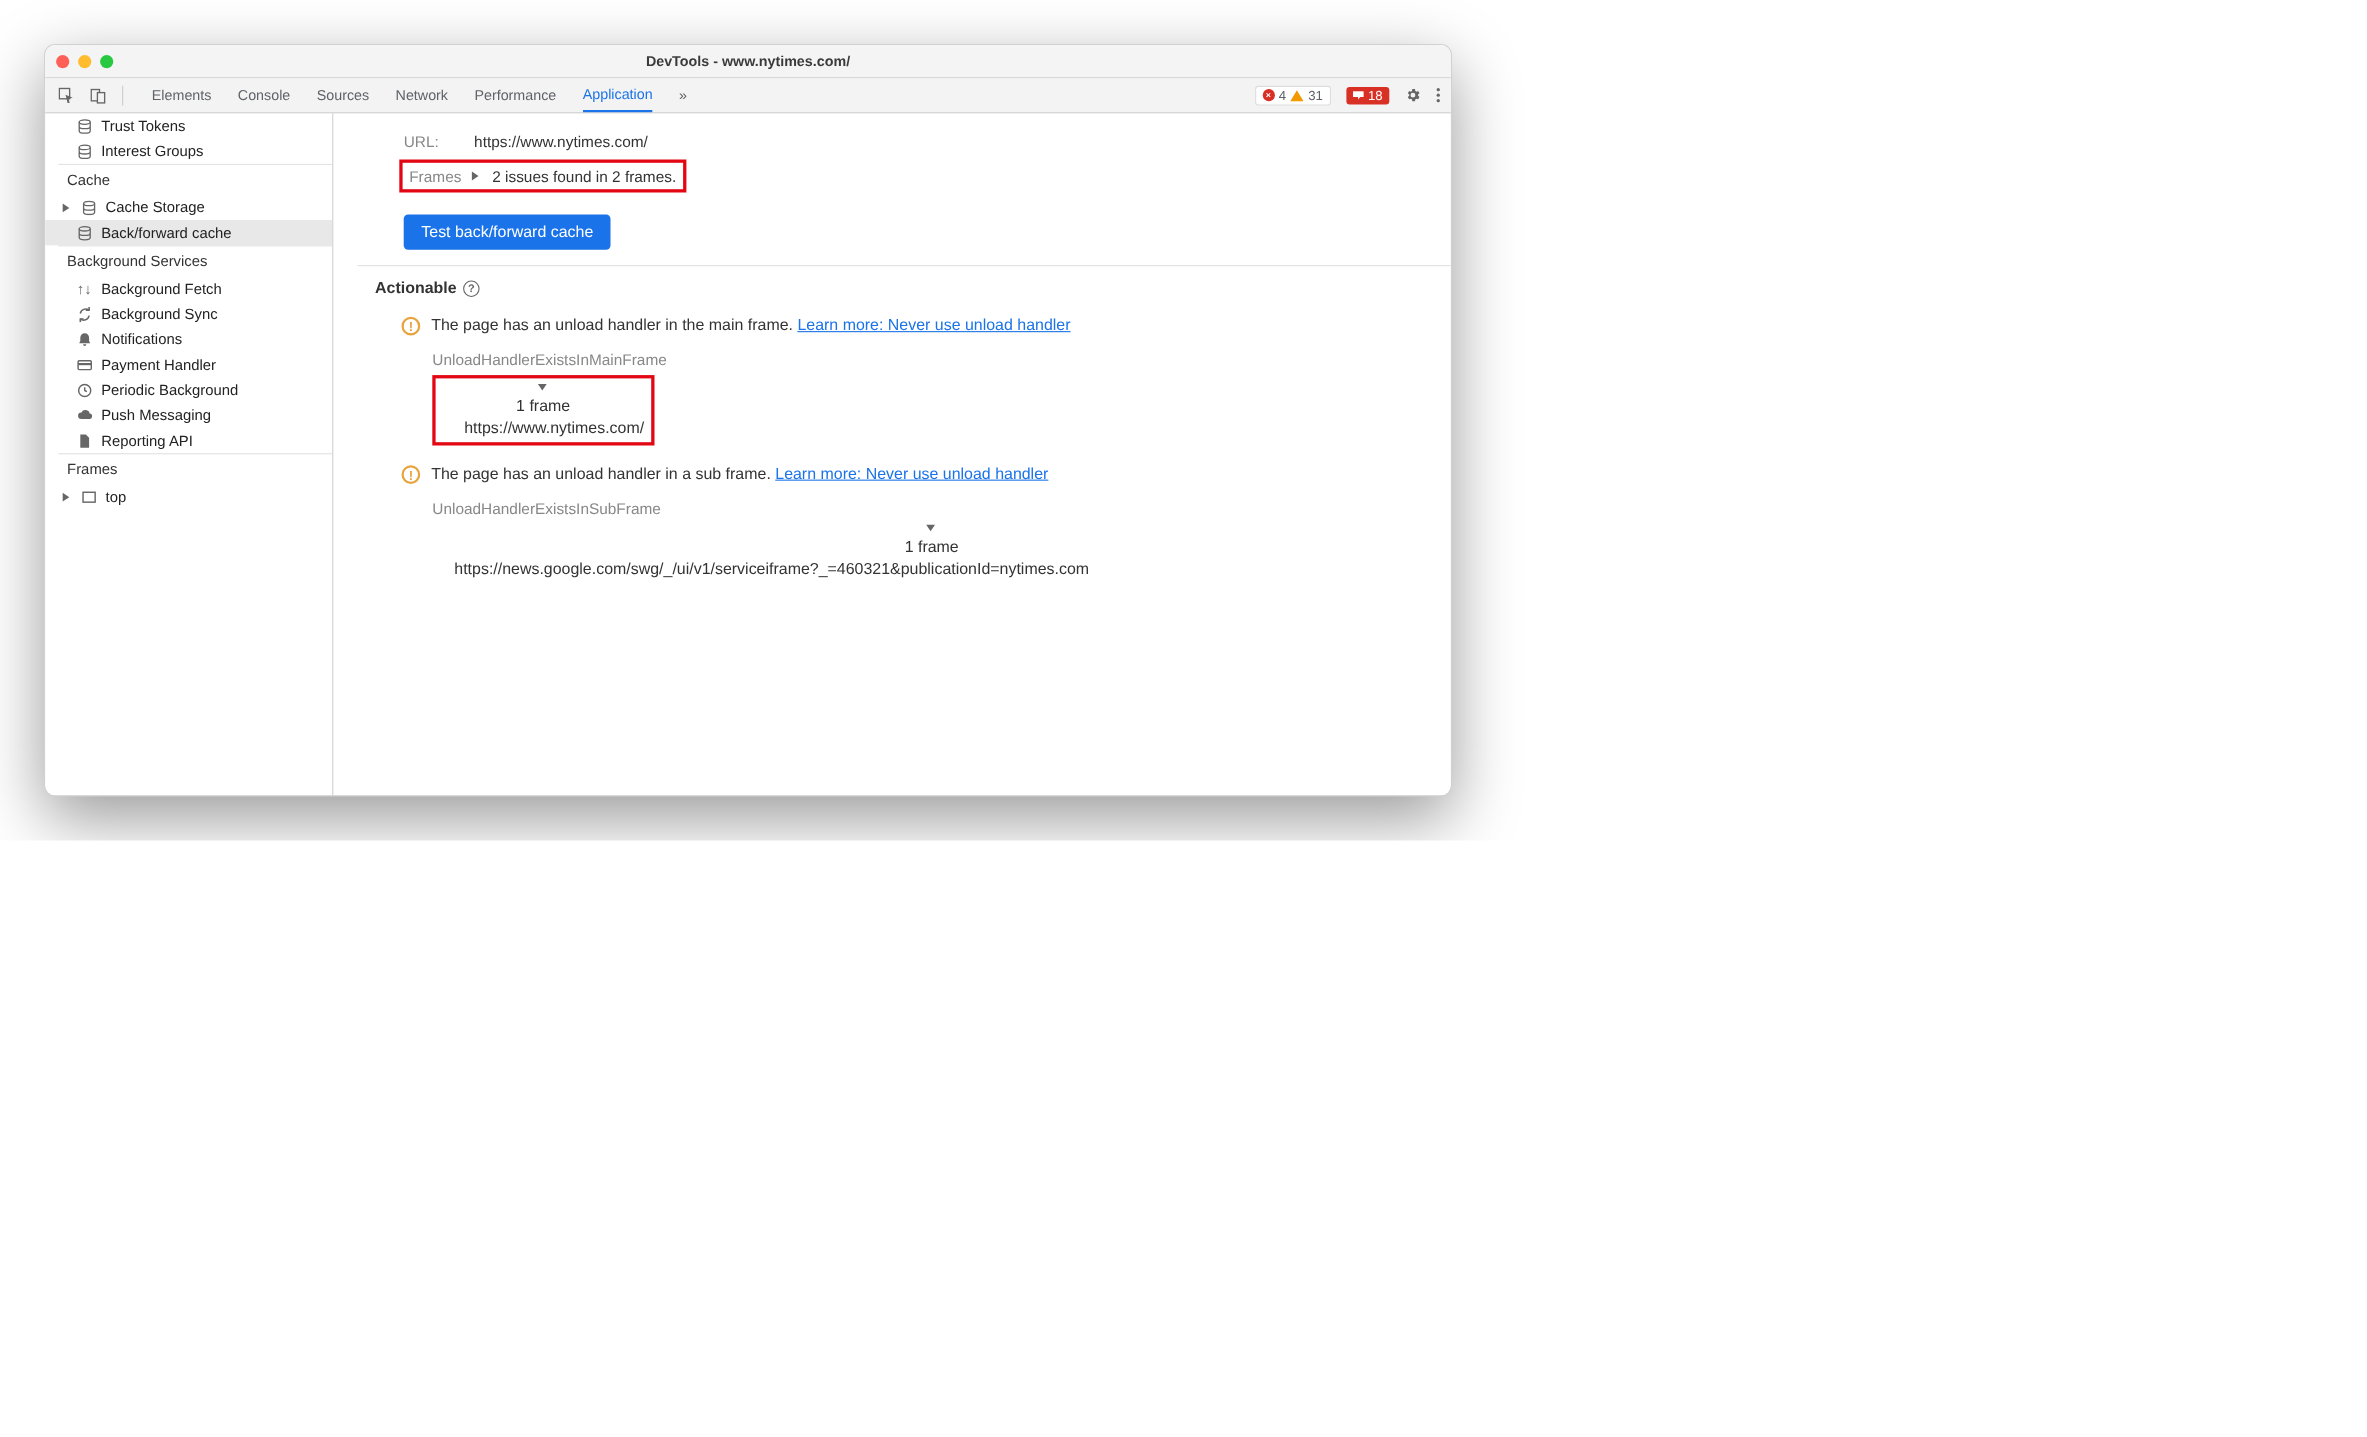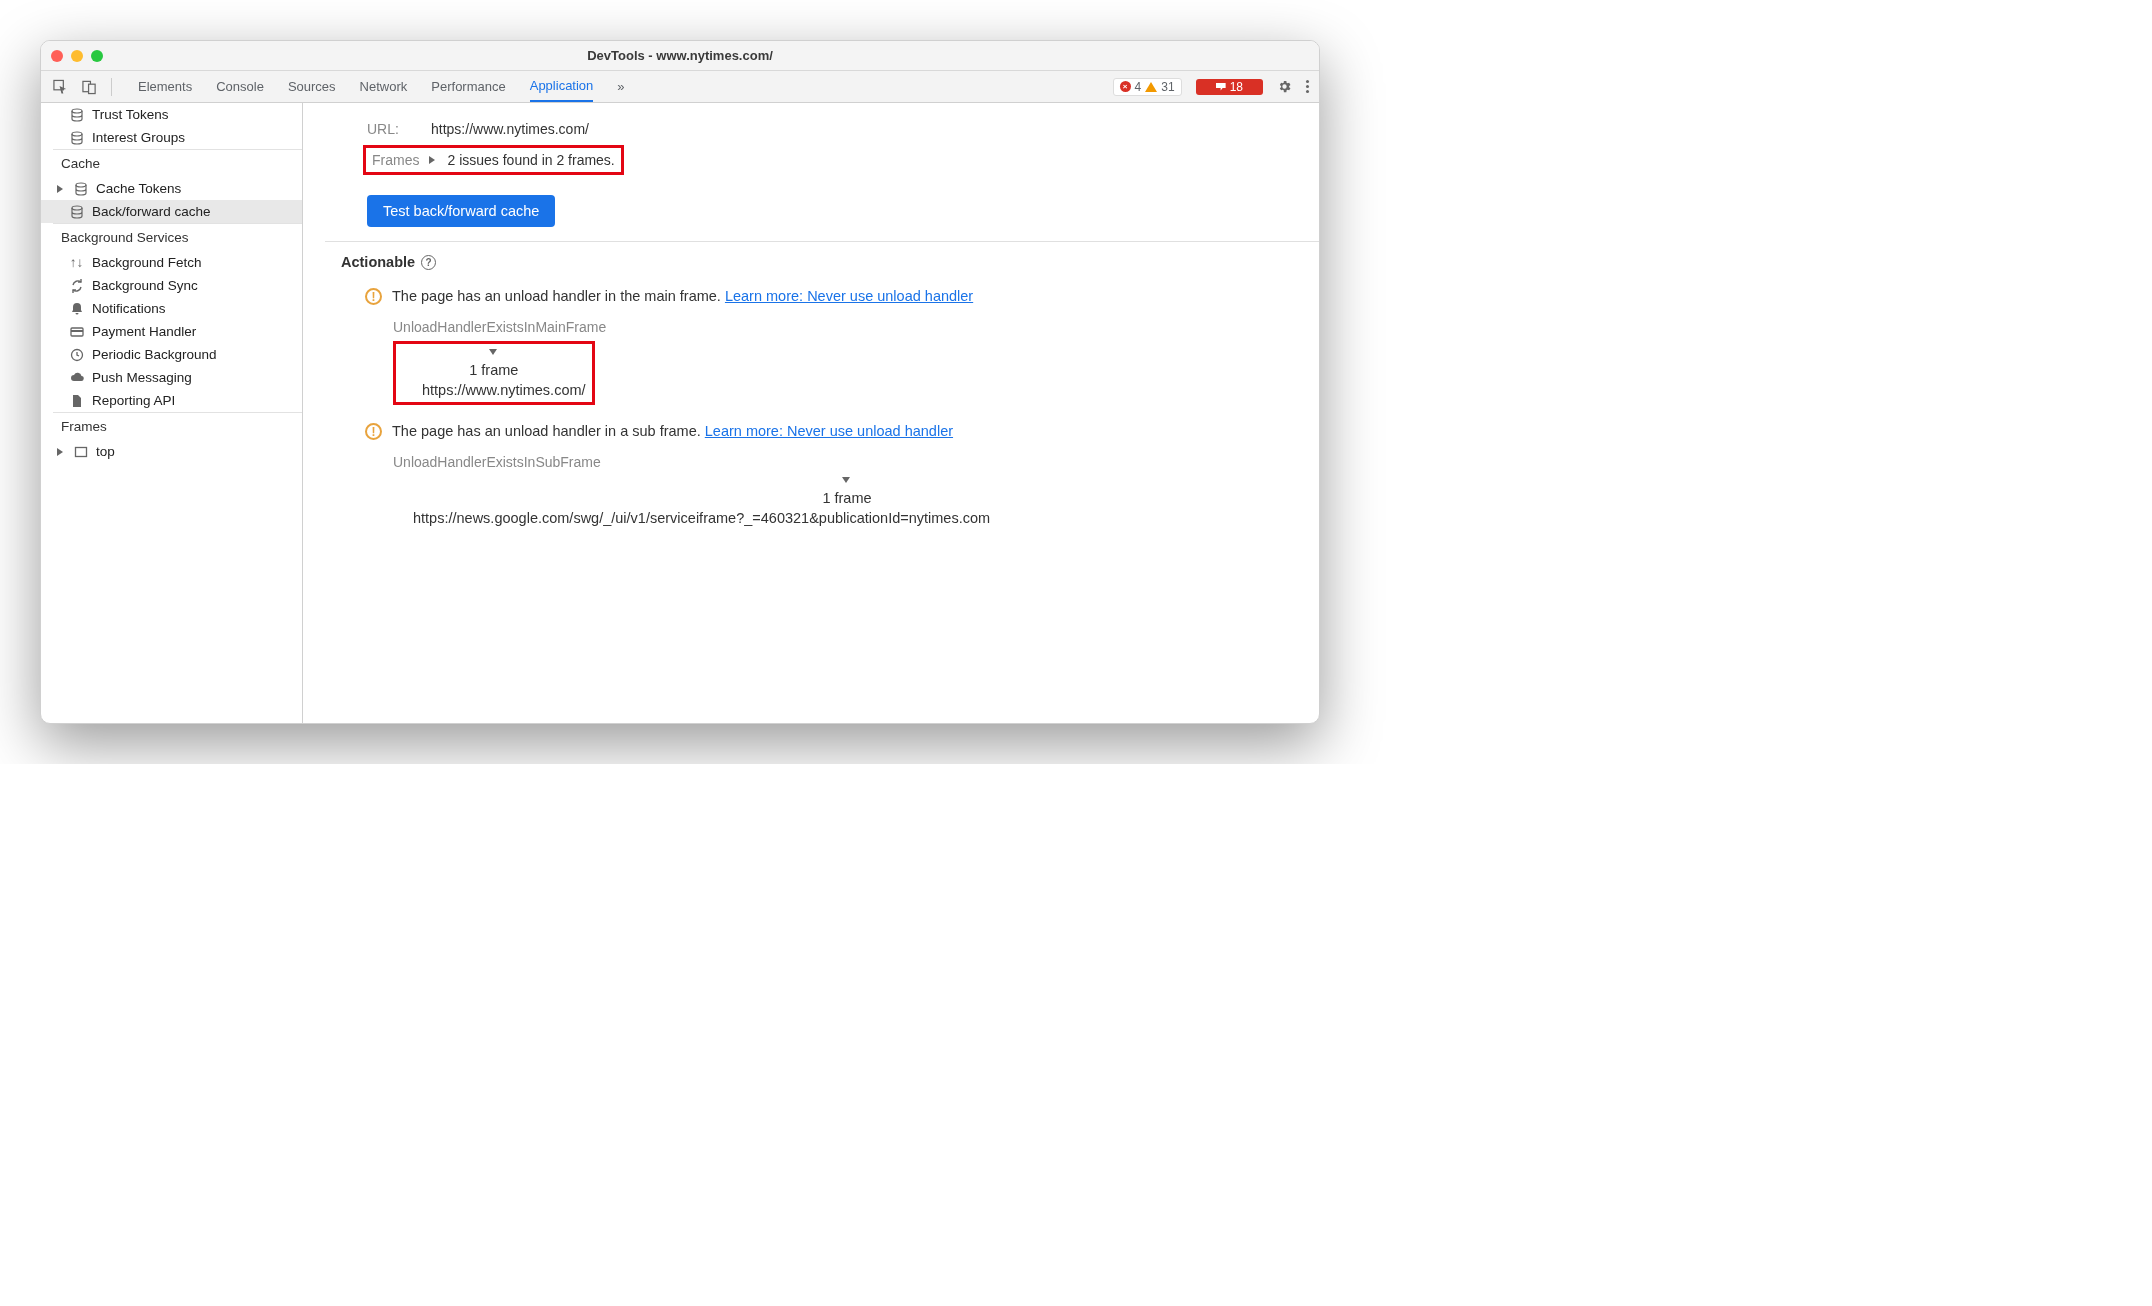--- a/index.html
+++ b/index.html
@@ -40,21 +40,21 @@
     font-size:13px; color:#5f6368;
   }
   .toolbar .left-icons { display:flex; align-items:center; gap:14px; padding:0 12px; }
   .toolbar .tabs { display:flex; align-items:flex-end; height:100%; gap:24px; padding-left:14px;}
   .toolbar .tab { display:flex; align-items:center; height:100%; cursor:pointer; color:#5f6368;}
   .toolbar .tab.active { color:#1a73e8; border-bottom:2px solid #1a73e8; font-weight:500;}
   .toolbar .right { margin-left:auto; display:flex; align-items:center; gap:14px; padding-right:10px;}
   .badge { display:flex; align-items:center; gap:4px; font-size:12px; padding:1px 6px; border:1px solid #ddd; border-radius:3px; background:#fff;}
   .dot-err{width:11px;height:11px;border-radius:50%;background:#d93025;display:inline-flex;align-items:center;justify-content:center;color:#fff;font-size:8px;line-height:11px;font-weight:700;}
   .tri-warn{width:0;height:0;border-left:6px solid transparent;border-right:6px solid transparent;border-bottom:10px solid #f29900;display:inline-block;}
-  .msg-badge{background:#d93025;color:#fff;border-radius:3px;padding:1px 20px;font-size:12px;display:flex;align-items:center;gap:4px;text-align:center;}
+  .msg-badge{background:#d93025;color:#fff;border-radius:3px;padding:1px 6px;font-size:12px;display:flex;align-items:center;gap:4px;text-align:center;}
   .msg-badge::before{content:"";width:10px;height:8px;background:#fff;clip-path:polygon(0 0,100% 0,100% 70%,70% 70%,50% 100%,50% 70%,0 70%);}
   .kebab{display:flex;flex-direction:column;gap:2px;} .kebab span{width:3px;height:3px;background:#666;border-radius:50%;}
   .body { display:flex; height: 620px; }
   .sidebar { width:262px; border-right:1px solid #d0d0d0; overflow:hidden; font-size:13.5px; color:#222;}
   .side-item{display:flex;align-items:center;gap:8px;padding:4px 10px 4px 28px;}
   .side-item.sel{background:#e8e8e8;}
   .side-head{padding:6px 8px; color:#333; border-top:1px solid #e2e2e2;margin-left:12px;}
   .ico{width:15px;height:15px;display:inline-flex;align-items:center;justify-content:center;color:#666;}
   .tri{display:inline-block;width:0;height:0;border-top:4px solid transparent;border-bottom:4px solid transparent;border-left:6px solid #666;margin-right:2px;}
   .tri.down{transform:rotate(90deg);}
@@ -165,21 +165,21 @@
 
       <div class="side-head">Cache</div>
       <div class="side-item" style="padding-left:16px">
         <span class="tri"></span>
         <span class="ico">
             <svg width="14" height="14" viewBox="0 0 14 14">
               <ellipse cx="7" cy="3" rx="5" ry="2" fill="none" stroke="#666" stroke-width="1.2"></ellipse>
               <path d="M2 3v4c0 1.1 2.2 2 5 2s5-.9 5-2V3M2 7v4c0 1.1 2.2 2 5 2s5-.9 5-2V7" fill="none" stroke="#666" stroke-width="1.2"></path>
             </svg>
           </span>
-        <span>Cache Tokens</span>
+        <span>Cache Storage</span>
       </div>
       <div class="side-item sel">
         <span class="ico">
             <svg width="14" height="14" viewBox="0 0 14 14">
               <ellipse cx="7" cy="3" rx="5" ry="2" fill="none" stroke="#666" stroke-width="1.2"></ellipse>
               <path d="M2 3v4c0 1.1 2.2 2 5 2s5-.9 5-2V3M2 7v4c0 1.1 2.2 2 5 2s5-.9 5-2V7" fill="none" stroke="#666" stroke-width="1.2"></path>
             </svg>
           </span>
         <span>Back/forward cache</span>
       </div>

